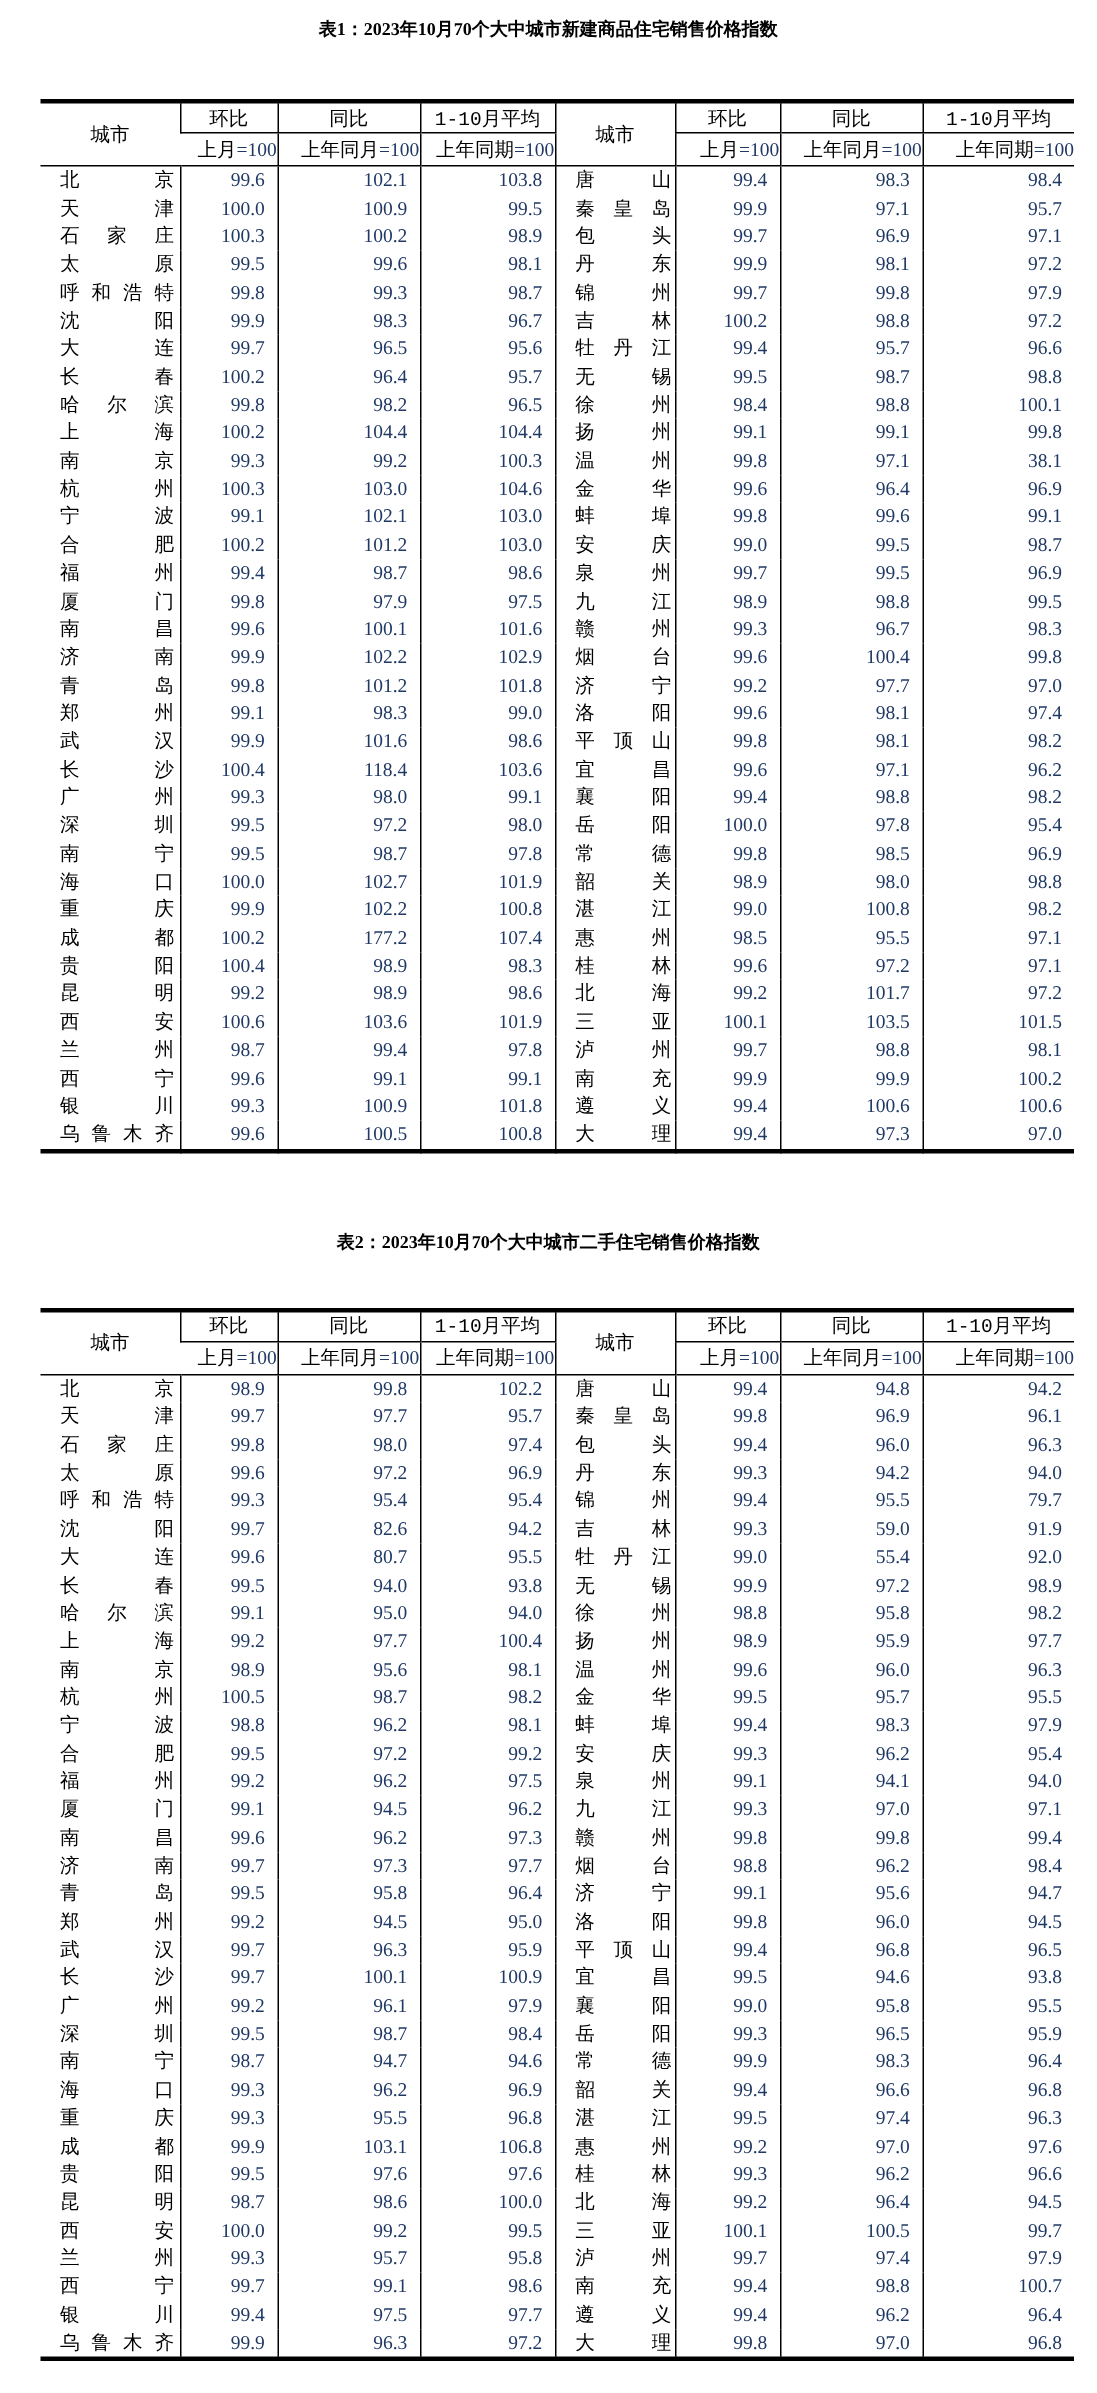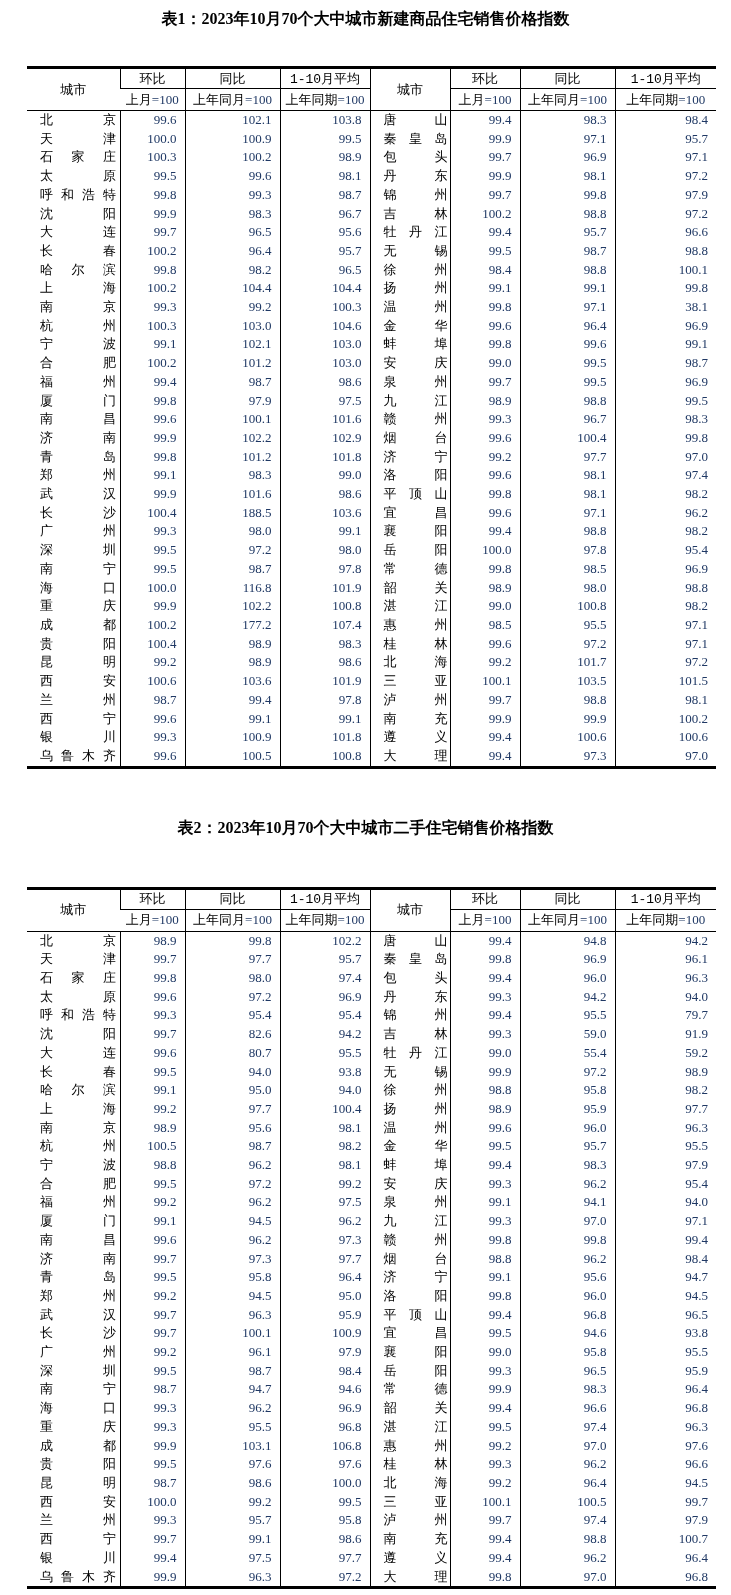--- a/index.html
+++ b/index.html
@@ -13,45 +13,45 @@
   body{
     width:731px; height:1595px;
     background:var(--bg);
     color:var(--text-color);
     font-family:"Liberation Serif","DejaVu Serif",serif;
     overflow:hidden;
   }
   .doc-title{
     text-align:center;
     font-weight:bold;
-    font-size:16px;
+    font-size:12px;
     line-height:22px;
     margin:8px 0 36px 0;
   }
-  .doc-title.title2{ margin:48px 0 48px 0; }
+  .doc-title.title2{ margin:48px 0 33px 0; }
   table.price-table{
     border-collapse:collapse;
     table-layout:fixed;
     margin-left:27px;
     width:689px;
     border-top:3px solid var(--border-color);
     border-bottom:3px solid var(--border-color);
   }
   .price-table th, .price-table td{
     padding:0;
     font-size:13px;
     font-weight:normal;
     overflow:hidden;
     white-space:nowrap;
   }
   .price-table tr > *:not(:first-child){ border-left:1px solid var(--border-color); }
   thead tr.h1 th{ height:21px; text-align:center; }
   thead tr.h1 th:not(.city-h){ border-bottom:1px solid var(--border-color);font-family:Liberation Mono, monospace; }
   thead tr.h2 th{ height:22px; text-align:center; }
-  thead tr.h2 th, thead th.city-h{ border-bottom:1.5px solid var(--border-color); }
+  thead tr.h2 th, thead th.city-h{ border-bottom:1.5px solid var(--border-color);text-align:right; }
   tbody td{ height:18.7px; line-height:18.7px; }
   td.num{
     text-align:right;
     padding-right:8px;
     color:var(--num-color);
   }
   td.city{ padding-left:13px; }
   .city-name{
     display:inline-flex;
     justify-content:space-between;
@@ -441,21 +441,21 @@
           <td class="num">99.8</td>
           <td class="num">98.1</td>
           <td class="num">98.2</td>
         </tr>
         <tr>
           <td class="city city-l"><span class="city-name">
               <span>长</span>
               <span>沙</span>
             </span></td>
           <td class="num">100.4</td>
-          <td class="num">188.5</td>
+          <td class="num">118.4</td>
           <td class="num">103.6</td>
           <td class="city city-r"><span class="city-name">
               <span>宜</span>
               <span>昌</span>
             </span></td>
           <td class="num">99.6</td>
           <td class="num">97.1</td>
           <td class="num">96.2</td>
         </tr>
         <tr>
@@ -505,21 +505,21 @@
           <td class="num">99.8</td>
           <td class="num">98.5</td>
           <td class="num">96.9</td>
         </tr>
         <tr>
           <td class="city city-l"><span class="city-name">
               <span>海</span>
               <span>口</span>
             </span></td>
           <td class="num">100.0</td>
-          <td class="num">116.8</td>
+          <td class="num">102.7</td>
           <td class="num">101.9</td>
           <td class="city city-r"><span class="city-name">
               <span>韶</span>
               <span>关</span>
             </span></td>
           <td class="num">98.9</td>
           <td class="num">98.0</td>
           <td class="num">98.8</td>
         </tr>
         <tr>
@@ -813,21 +813,21 @@
           <td class="num">99.6</td>
           <td class="num">80.7</td>
           <td class="num">95.5</td>
           <td class="city city-r"><span class="city-name">
               <span>牡</span>
               <span>丹</span>
               <span>江</span>
             </span></td>
           <td class="num">99.0</td>
           <td class="num">55.4</td>
-          <td class="num">59.2</td>
+          <td class="num">92.0</td>
         </tr>
         <tr>
           <td class="city city-l"><span class="city-name">
               <span>长</span>
               <span>春</span>
             </span></td>
           <td class="num">99.5</td>
           <td class="num">94.0</td>
           <td class="num">93.8</td>
           <td class="city city-r"><span class="city-name">

